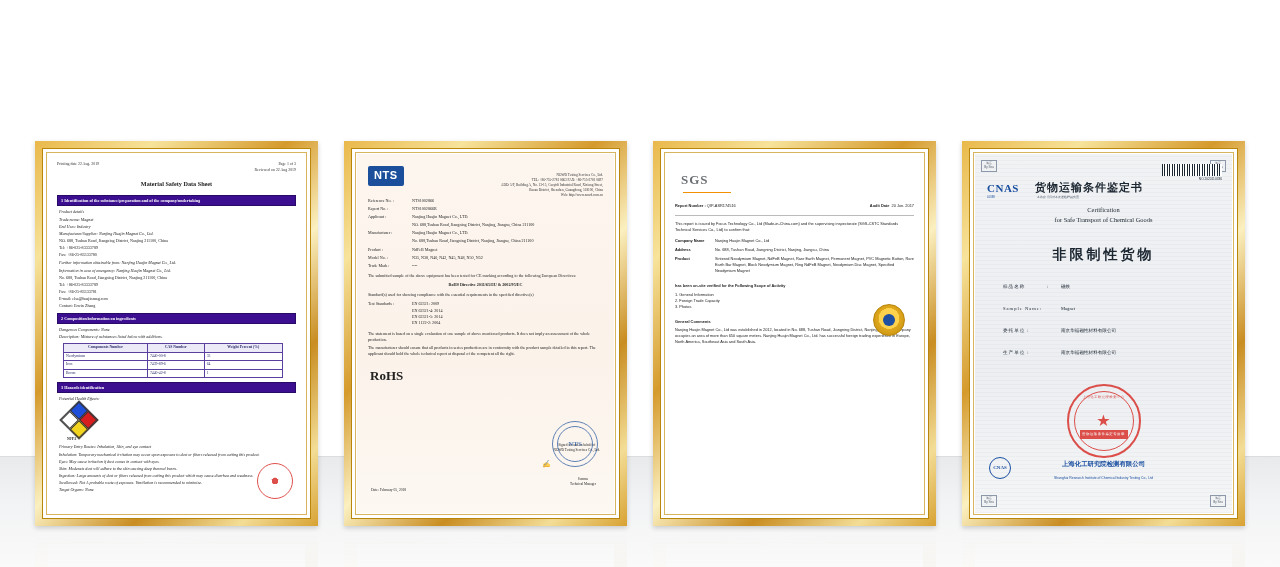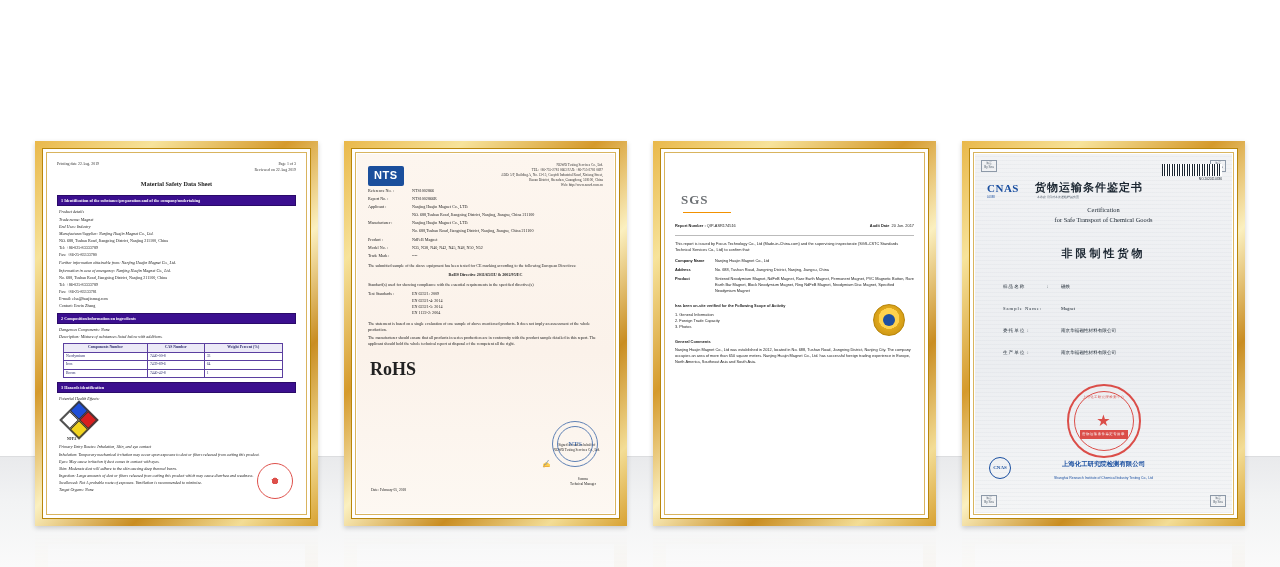--- a/index.html
+++ b/index.html
@@ -105,53 +105,53 @@
       radial-gradient(circle, #d8322c 0 40%, transparent 41%);
   }
   .stamp1 .star{
     position:absolute;left:50%;top:50%;transform:translate(-50%,-50%);
     color:#d8322c;font-size:10px;line-height:10px;
   }
 
   
   .d2{font-family:"Liberation Serif",serif;color:#222;font-size:4.1px;line-height:1.5;
       background:linear-gradient(180deg,#fdf6ef 0%, #fbf2ea 55%, #fdf8f2 100%);
-      position:absolute;inset:13px;padding:9px 11px;box-sizing:border-box;overflow:hidden;}
+      position:absolute;inset:13px;padding:19px 11px;box-sizing:border-box;overflow:hidden;}
   .d2 .topline{display:flex;justify-content:flex-end;font-size:3.4px;color:#333;text-align:right;line-height:1.45;}
   .d2 .logo{
     display:inline-block;background:#1b4f9c;color:#fff;font-weight:bold;
     font-size:11px;padding:1px 6px 2px 6px;border-radius:2px;letter-spacing:.5px;
     font-family:"Liberation Sans",sans-serif;
   }
   .d2 .logo-wrap{position:absolute;left:11px;top:12px;}
   .d2 h1{font-size:9px;text-align:center;margin:16px 0 9px 0;font-weight:bold;font-family:"Liberation Serif",serif;}
   .d2 .kv{display:flex;margin-bottom:2px;}
   .d2 .kv .k{width:44px;flex:none;}
   .d2 .kv .v{flex:1;}
   .d2 .rohs{
-    font-size:18px;font-weight:bold;text-align:left;margin:8px 0 0 2px;
+    font-size:13px;font-weight:bold;text-align:left;margin:8px 0 0 2px;
     font-family:"Liberation Serif",serif;
   }
   .seal2{
     position:absolute;right:16px;bottom:46px;width:44px;height:44px;border-radius:50%;
     border:1.2px solid #1b4f9c;color:#1b4f9c;opacity:.7;
   }
   .seal2 .inner{position:absolute;inset:4px;border:.8px solid #1b4f9c;border-radius:50%;}
   .seal2 .t{position:absolute;left:0;right:0;top:17px;text-align:center;font-size:7px;font-weight:bold;}
   .sig2{
     position:absolute;right:20px;bottom:40px;width:52px;height:16px;
     color:#2b2b2b;font-family:"Liberation Serif",serif;font-style:italic;font-size:7px;
     transform:rotate(-8deg);opacity:.8;
   }
 
   
   .d3{font-family:"Liberation Sans",sans-serif;color:#222;font-size:3.9px;line-height:1.55;}
   .d3 .sgs{
     font-family:"Liberation Serif",serif;font-weight:bold;font-size:13px;color:#6b6f73;
-    letter-spacing:1px;margin:28px 0 2px 6px;
+    letter-spacing:1px;margin:8px 0 2px 6px;
   }
   .d3 .sgsline{height:1px;background:#f29100;width:48px;margin:0 0 10px 8px;}
   .d3 .kv{display:flex;margin-bottom:1.6px;}
   .d3 .kv .k{width:40px;flex:none;color:#111;}
   .d3 .kv .v{flex:1;color:#222;}
   .d3 .p{margin:0 0 4px 0;}
   .d3 .b{font-weight:bold;}
   .emblem3{
     position:absolute;right:18px;top:150px;width:30px;height:30px;border-radius:50%;
     background:radial-gradient(circle at 50% 45%, #ffd24d 0 46%, #e0a81c 47%, #c08b10 100%);
@@ -185,21 +185,21 @@
   }
   .d4 .cnas-sub{position:absolute;left:12px;top:41px;font-size:2.8px;color:#1a4fa0;}
   .d4 .cn-title{
     position:absolute;left:60px;top:26px;right:8px;font-size:11px;font-weight:bold;color:#1b2631;
     font-family:"Liberation Serif",serif;letter-spacing:1px;
   }
   .d4 .cn-title2{position:absolute;left:62px;top:41px;right:8px;font-size:3px;color:#4a5664;}
   .d4 .en1{position:absolute;left:0;right:0;top:52px;text-align:center;font-size:6.4px;color:#1b2631;font-family:"Liberation Serif",serif;}
   .d4 .en2{position:absolute;left:0;right:0;top:62px;text-align:center;font-size:6.4px;color:#1b2631;font-family:"Liberation Serif",serif;}
   .d4 .banner{
-    position:absolute;left:0;right:0;top:92px;text-align:center;font-size:11px;font-weight:bold;
+    position:absolute;left:0;right:0;top:92px;text-align:center;font-size:14px;font-weight:bold;
     color:#1b2631;letter-spacing:3px;font-family:"Liberation Serif",serif;
   }
   .d4 .row{position:absolute;left:28px;font-size:4.6px;color:#1b2631;font-family:"Liberation Serif",serif;}
   .d4 .row .k{display:inline-block;width:42px;letter-spacing:1px;}
   .d4 .row .dots{display:inline-block;width:16px;}
   .d4 .row .v{color:#1b2631;}
   .seal4{
     position:absolute;left:50%;transform:translateX(-50%);top:230px;width:70px;height:70px;border-radius:50%;
     border:2px solid #d8322c;opacity:.85;
   }

